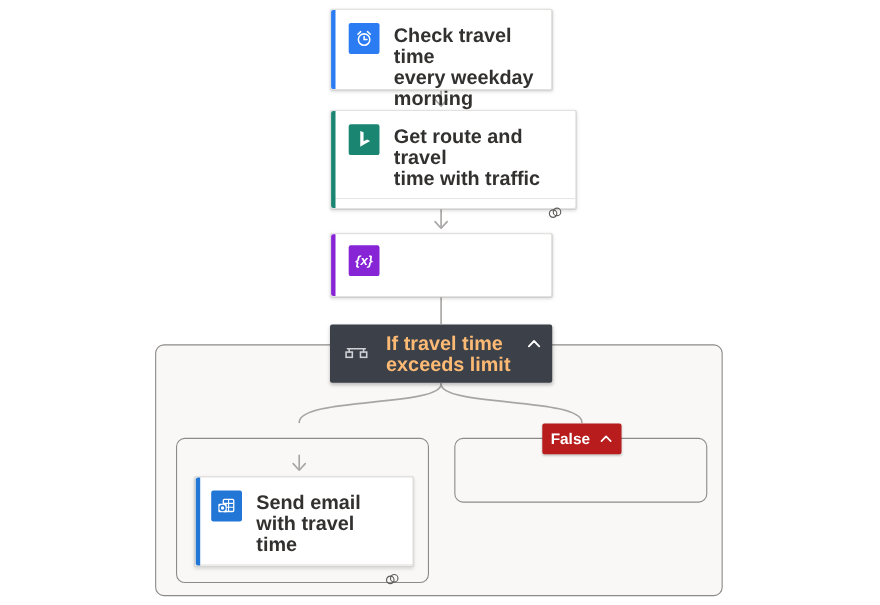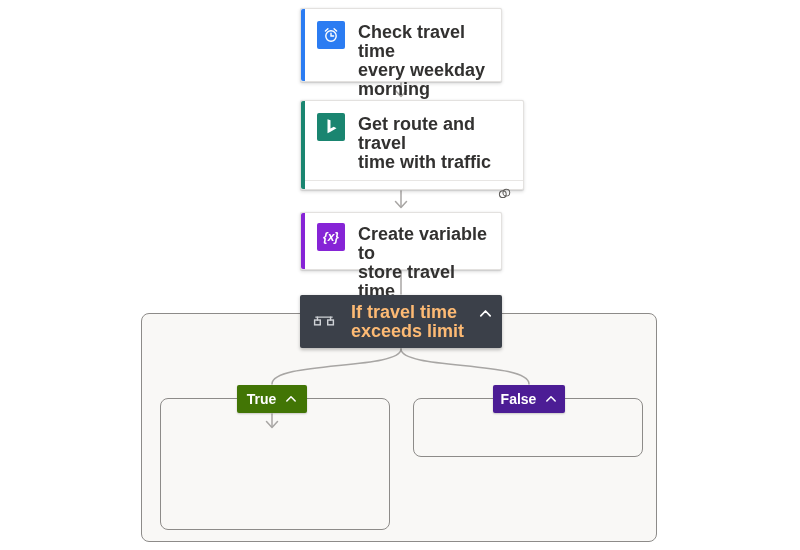--- a/index.html
+++ b/index.html
@@ -46,21 +46,21 @@
   }
   .condition .card-title{color:#fdba74;margin-left:15px;margin-top:0;}
   .cond-chevron{position:absolute;top:9px;right:10px;cursor:pointer;}
   
   .branch-label{
     position:absolute;height:28px;border-radius:2px;display:flex;align-items:center;
     justify-content:center;gap:9px;color:#fff;font-size:14px;font-weight:700;
     z-index:4;box-shadow:0 1px 2px rgba(0,0,0,.2);cursor:pointer;box-sizing:border-box;
   }
   .true-label{background:#427505;}
-  .false-label{background:#4c1d95;}
+  .false-label{background:#b91c1c;}
 </style>
 </head>
 <body>
 
 <div class="canvas">
 
   <div class="scope" style="left:141px;top:313px;width:516px;height:229px;"></div>
 
   <div class="branch-scope" style="left:160px;top:398px;width:230px;height:132px;"></div>
 
@@ -120,22 +120,20 @@
       </svg>
     </div>
   </div>
 
   <div class="card" style="left:300px;top:212px;width:202px;height:58px;">
     <span class="stripe" style="background:#8624d6;"></span>
     <div class="card-main" style="padding-top:10px;">
       <span class="icon-sq" style="background:#8624d6;color:#fff;font-size:12px;font-weight:700;">
           <span style="font-style:italic;">{x}</span>
         </span>
-      <div class="card-title">Create variable to
-store travel time</div>
     </div>
   </div>
 
   <div class="condition" style="left:300px;top:295px;width:202px;height:53px;">
     <span style="flex:0 0 24px;display:flex;align-items:center;justify-content:center;">
       <svg width="24" height="22" viewBox="0 0 22 20" fill="none" stroke="#cfd2d6" stroke-width="1.3" stroke-linecap="round">
         <path d="M3.5 5.5 H18.5"></path>
         <path d="M5 5.5 V8.2"></path>
         <path d="M17 5.5 V8.2"></path>
         <rect x="2.4" y="8.2" width="5.2" height="4.4"></rect>
@@ -144,32 +142,45 @@
     </span>
     <div class="card-title">If travel time
 exceeds limit</div>
     <span class="cond-chevron">
       <svg width="13" height="9" viewBox="0 0 13 9" fill="none" stroke="#fff" stroke-width="1.7" stroke-linecap="round" stroke-linejoin="round">
         <polyline points="1.8,6.8 6.5,2 11.2,6.8"></polyline>
       </svg>
     </span>
   </div>
 
-  <div class="branch-label true-label" style="left:237px;top:385px;width:70px;">
-    <span>True</span>
-    <span style="display:flex;">
-      <svg width="12" height="8" viewBox="0 0 13 9" fill="none" stroke="#fff" stroke-width="1.7" stroke-linecap="round" stroke-linejoin="round">
-        <polyline points="1.8,6.8 6.5,2 11.2,6.8"></polyline>
-      </svg>
-    </span>
-  </div>
 
   <div class="branch-label false-label" style="left:493px;top:385px;width:72px;">
     <span>False</span>
     <span style="display:flex;">
       <svg width="12" height="8" viewBox="0 0 13 9" fill="none" stroke="#fff" stroke-width="1.7" stroke-linecap="round" stroke-linejoin="round">
         <polyline points="1.8,6.8 6.5,2 11.2,6.8"></polyline>
       </svg>
     </span>
   </div>
 
+  <div class="card" style="left:177px;top:433px;width:199px;height:82px;">
+    <span class="stripe" style="background:#2176d6;"></span>
+    <div class="card-main" style="padding-left:14px;">
+      <span class="icon-sq" style="background:#2176d6;">
+        <svg width="20" height="20" viewBox="0 0 20 20">
+          <rect x="7" y="4" width="9.5" height="11" rx="1" fill="none" stroke="#fff" stroke-width="1.2"></rect>
+          <path d="M7 7.6 H16.5 M7 11.2 H16.5 M11.8 4 V15" stroke="#fff" stroke-width="1"></path>
+          <rect x="2.5" y="8" width="7.6" height="7.6" rx="0.8" fill="#fff"></rect>
+          <circle cx="6.3" cy="11.8" r="2.2" fill="none" stroke="#2176d6" stroke-width="1.4"></circle>
+        </svg>
+      </span>
+      <div class="card-title">Send email with travel
+time</div>
+    </div>
+    <div class="card-footer">
+      <svg width="17" height="17" viewBox="0 0 20 20" fill="none" stroke="#5f5d5b" stroke-width="1.2">
+        <circle cx="8" cy="10.8" r="4"></circle>
+        <circle cx="12.2" cy="9" r="4"></circle>
+      </svg>
+    </div>
+  </div>
 
 </div>
 
 </body></html>

